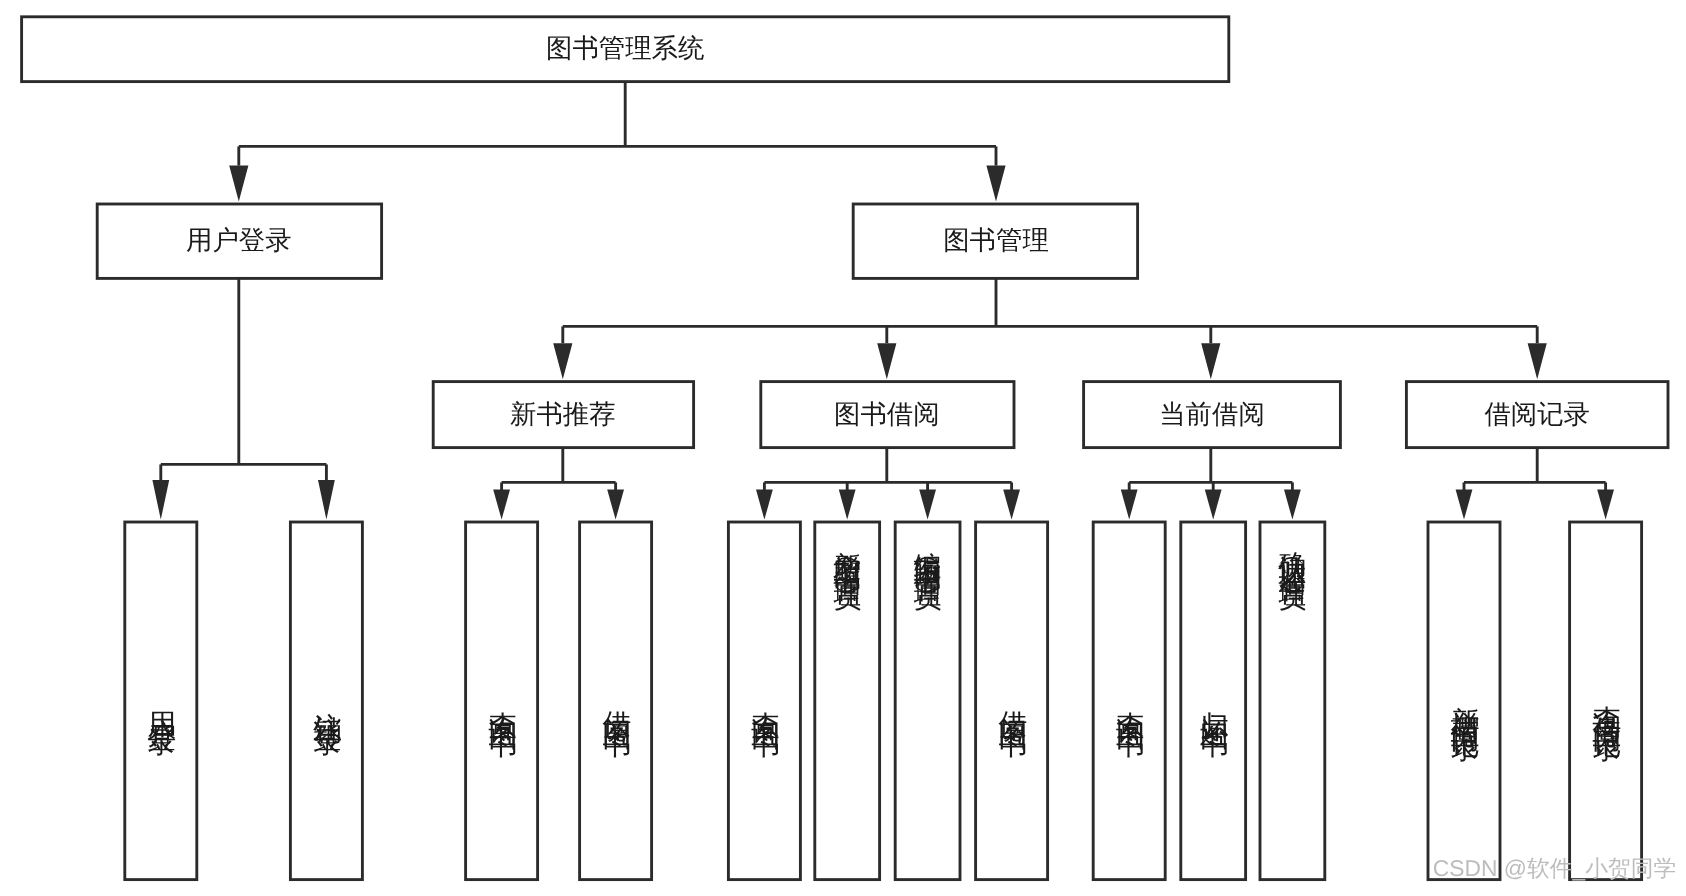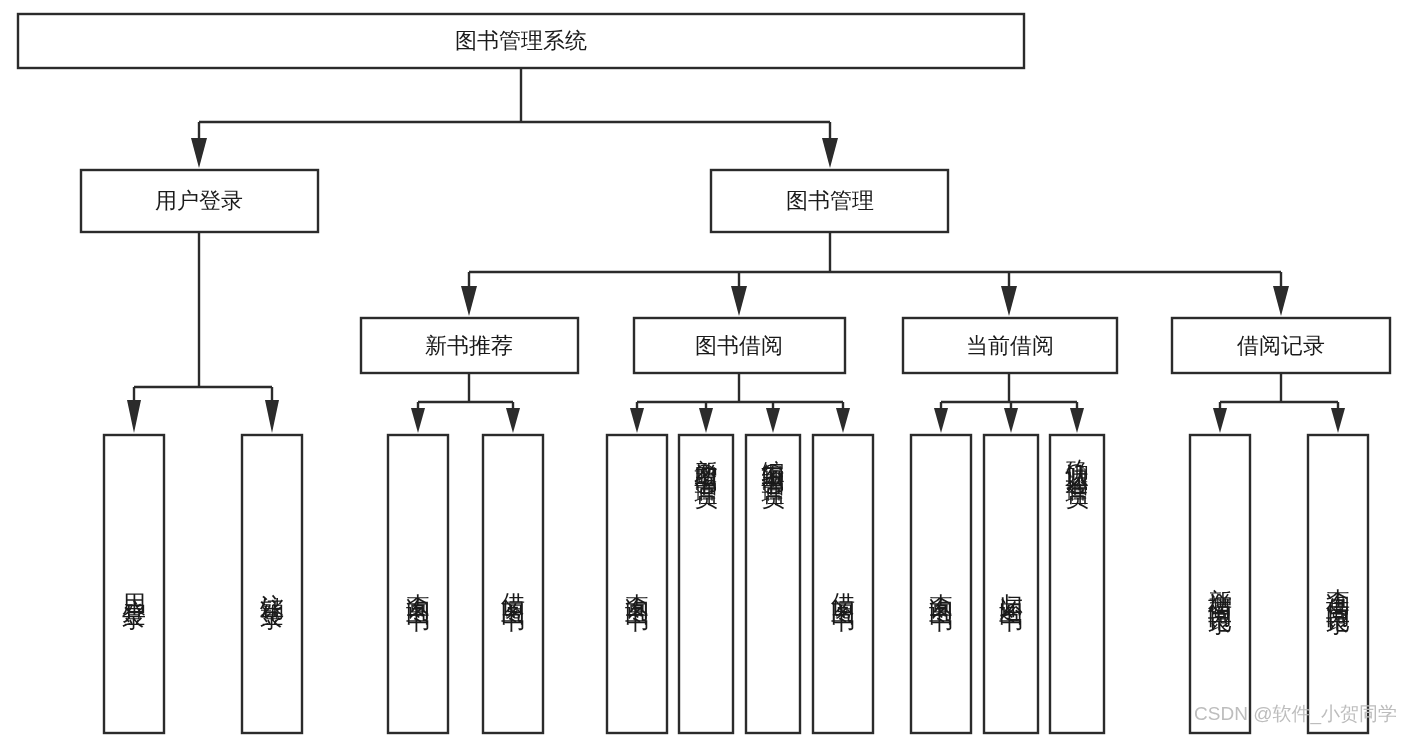--- a/index.html
+++ b/index.html
@@ -37,21 +37,21 @@
   .node-label {
     fill: #1a1a1a;
     font-family: "Liberation Sans", "DejaVu Sans", sans-serif;
     font-size: 22px;
     text-anchor: middle;
     dominant-baseline: middle;
   }
   .watermark {
     position: absolute;
     right: 8px;
-    bottom: 20px;
+    bottom: 10px;
     font-family: "Liberation Sans", "DejaVu Sans", sans-serif;
     font-size: 19px;
     color: #bdbdbd;
     white-space: nowrap;
     user-select: none;
   }
 </style>
 </head>
 <body>
 

